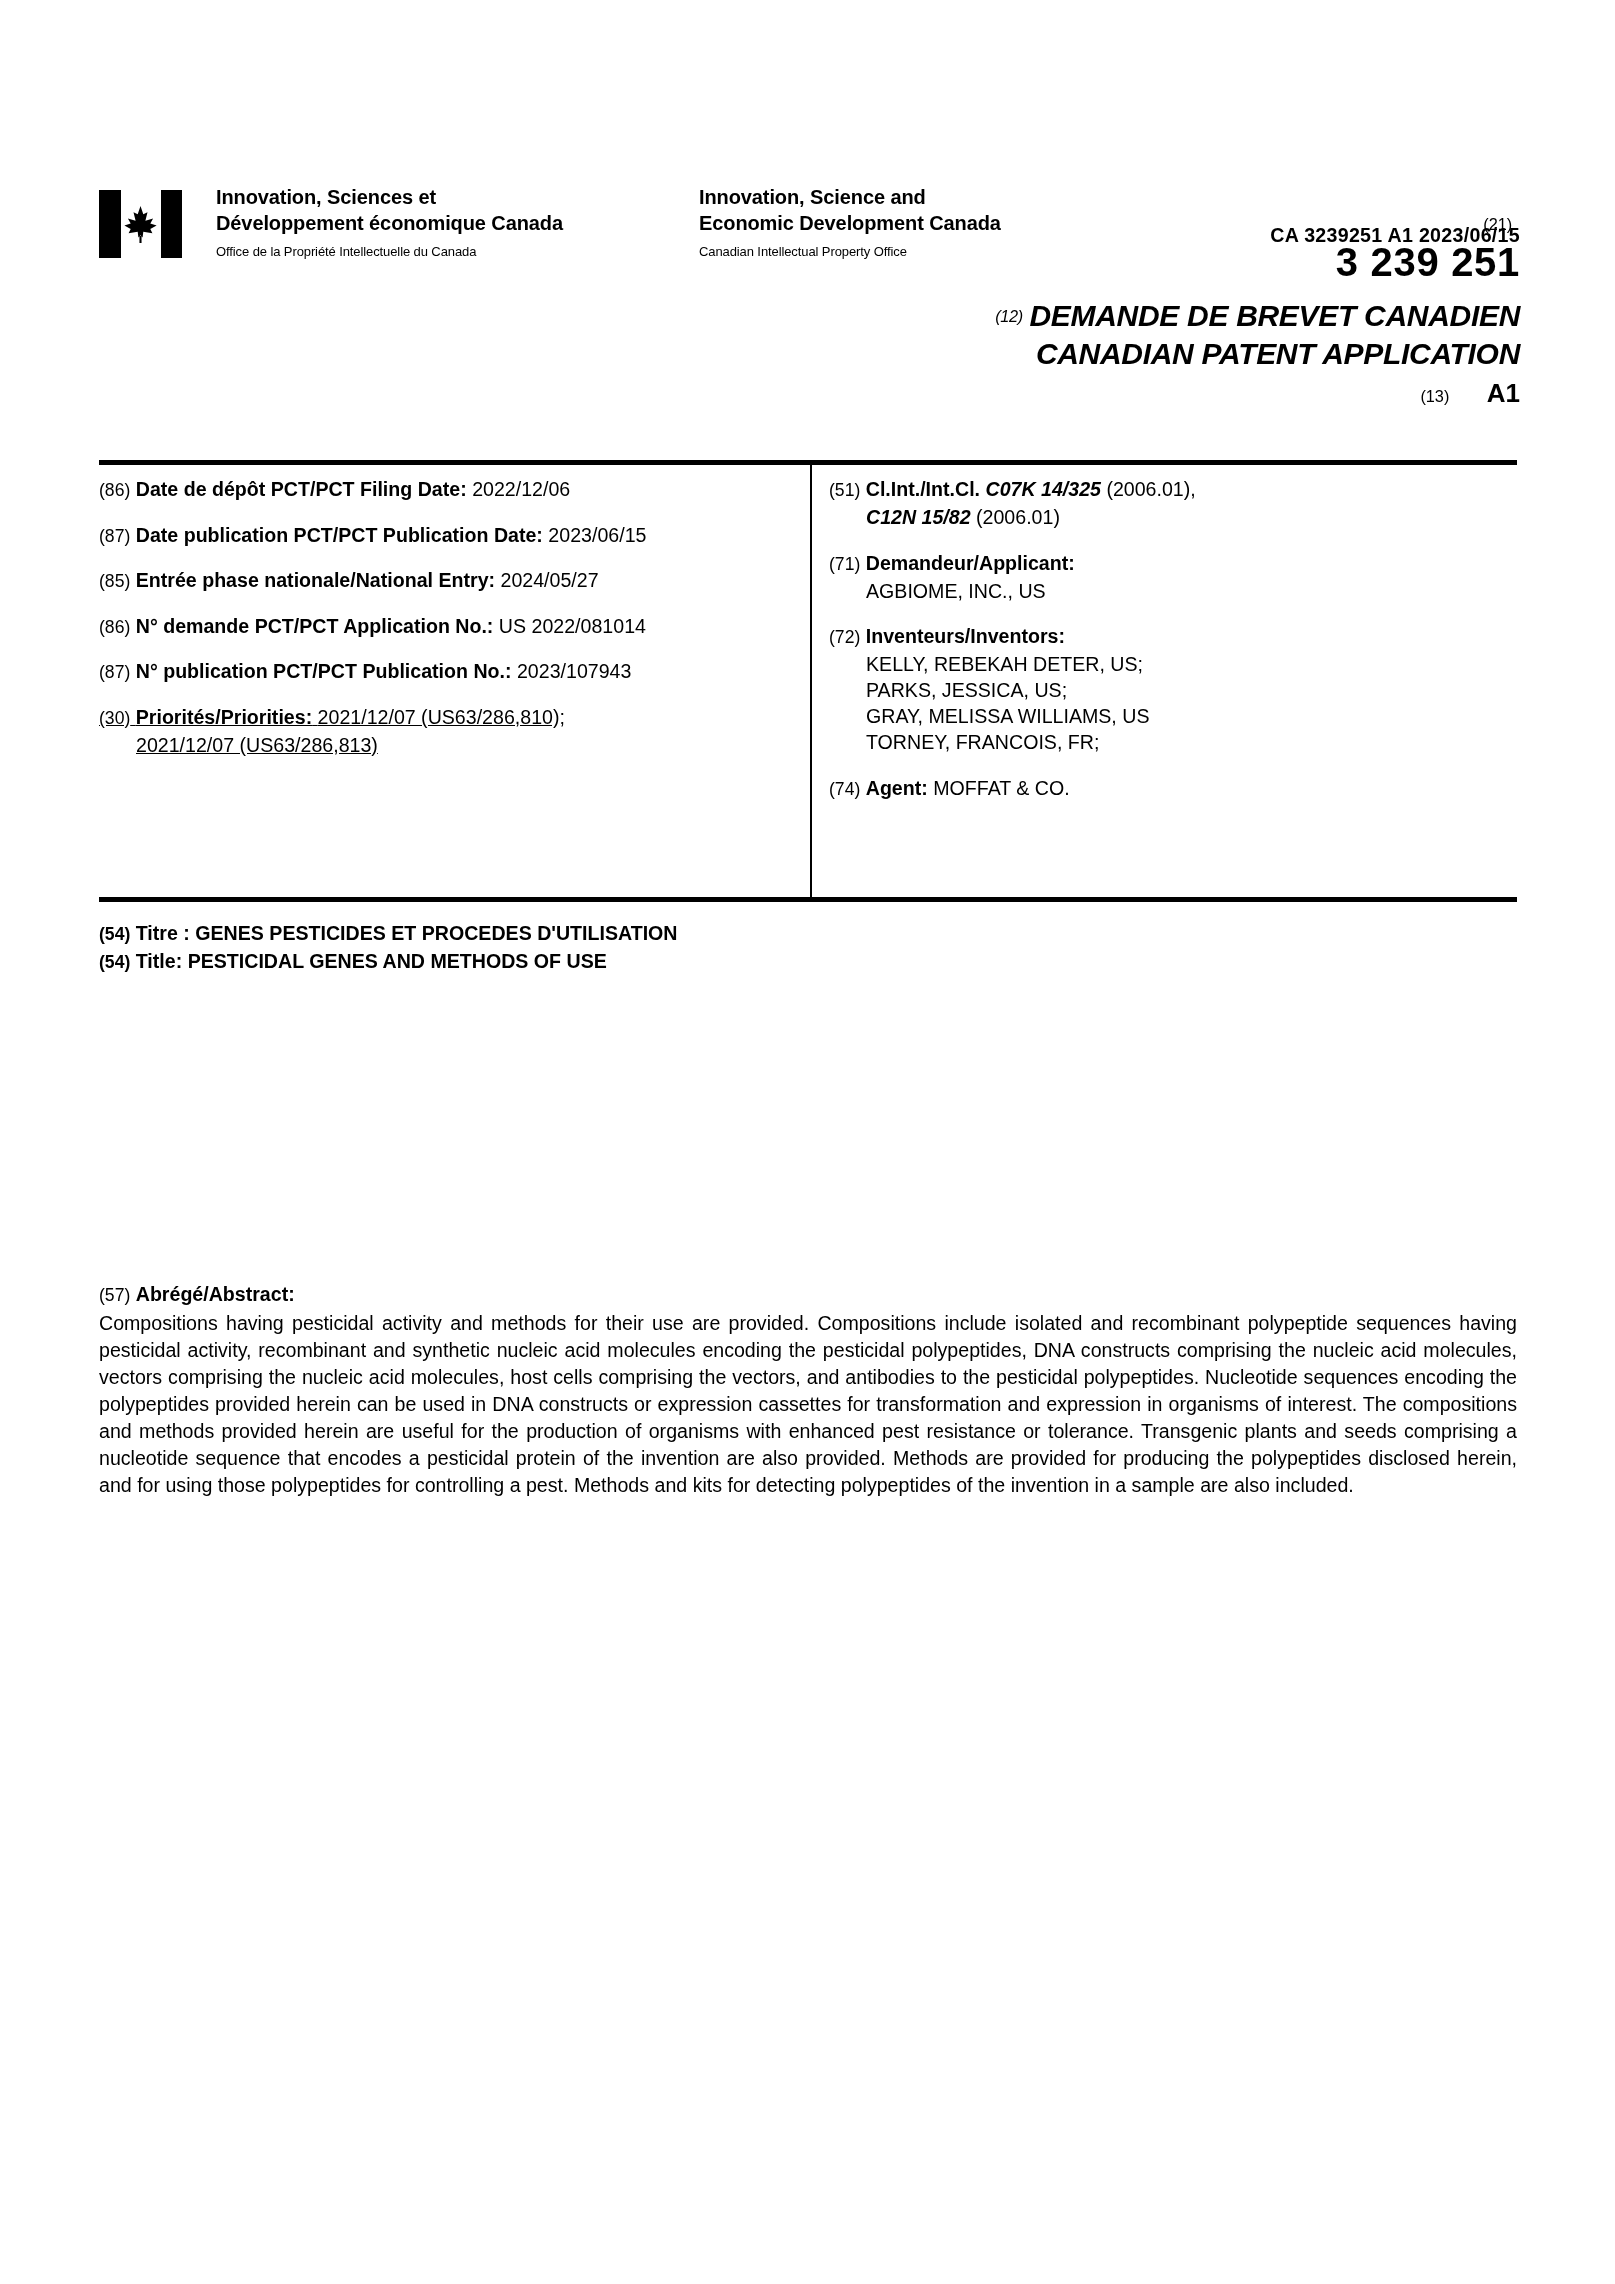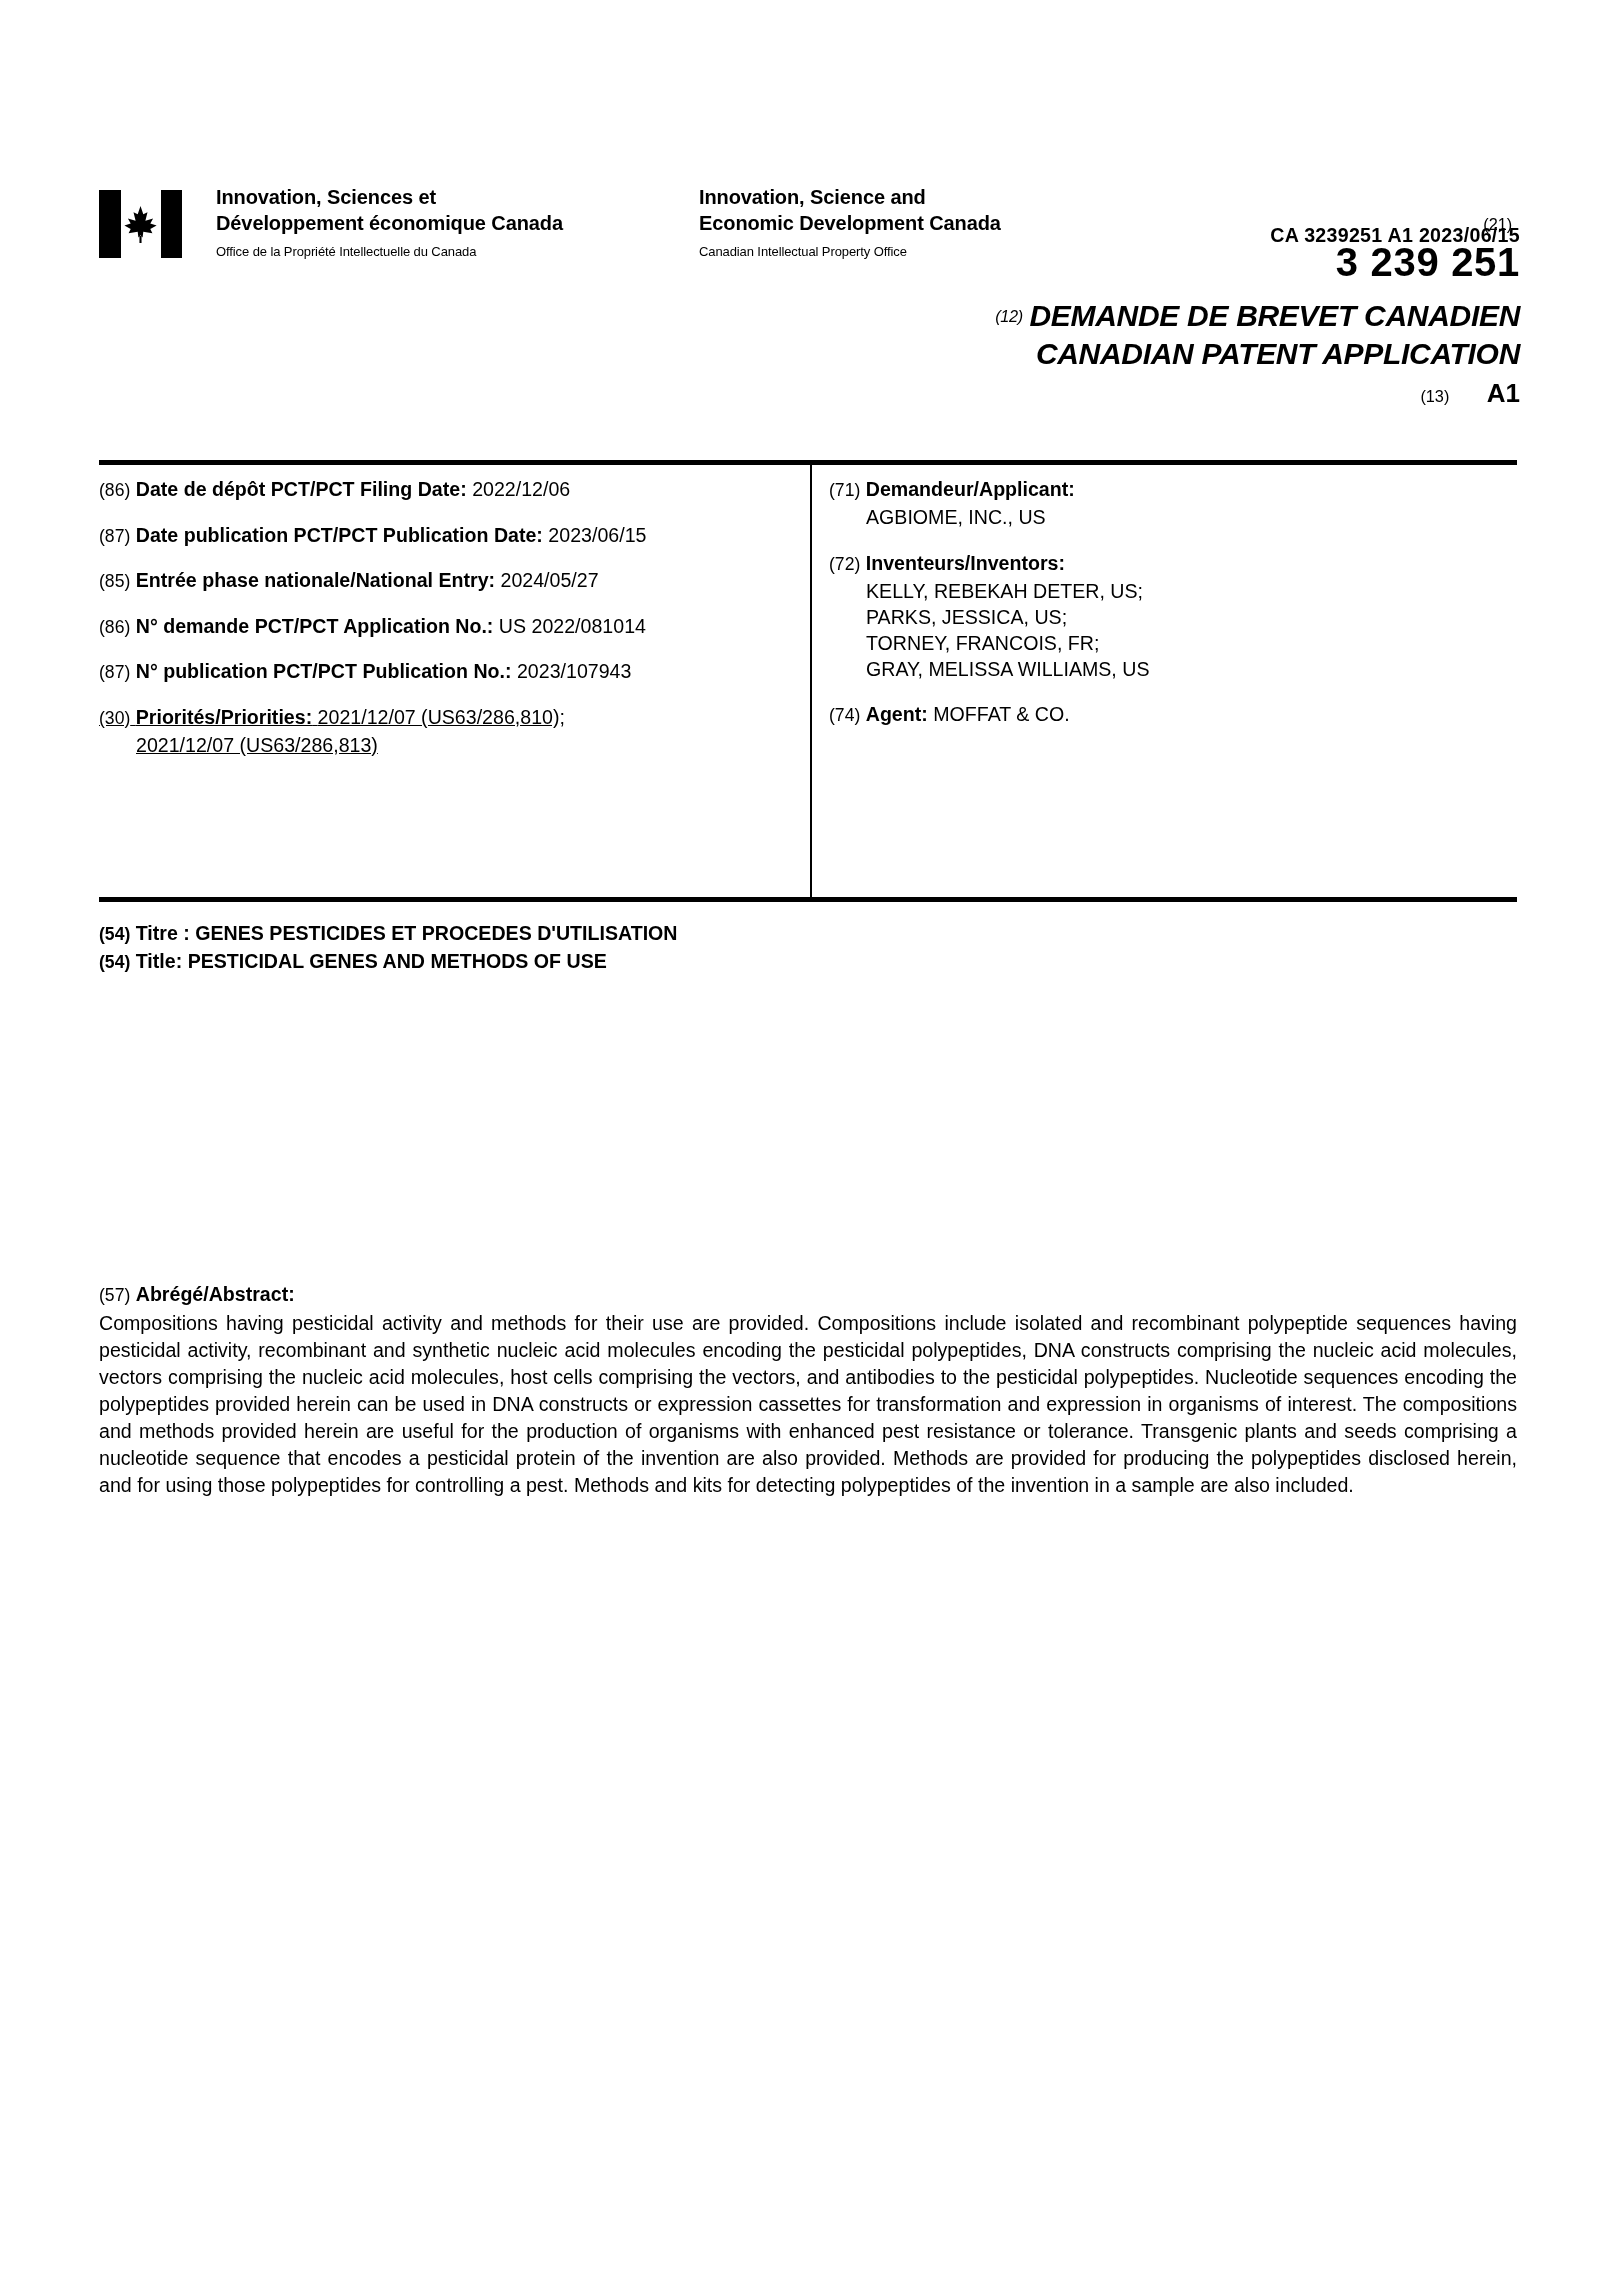--- a/index.html
+++ b/index.html
@@ -186,38 +186,50 @@
         <span class="lbl">Priorités/Priorities:</span>
         <span>2021/12/07 (US63/286,810);</span>
       </div>
       <div class="fld-line indent">2021/12/07 (US63/286,813)</div>
     </div>
 
   </div>
 
   <div class="col-right">
 
+    <div class="fld-r">
+      <div class="hdr">
+        <span class="tag">(51)</span>
+        <span class="lbl">Cl.Int./Int.Cl.</span>
+        <span class="ital">C07K 14/325</span>
+        <span>(2006.01),</span>
+      </div>
+      <div class="sub">
+        <span class="ital">C12N 15/82</span>
+        <span>(2006.01)</span>
+      </div>
+    </div>
 
     <div class="fld-r">
       <div class="hdr">
         <span class="tag">(71)</span>
         <span class="lbl">Demandeur/Applicant:</span>
       </div>
       <div class="sub">AGBIOME, INC., US</div>
     </div>
 
     <div class="fld-r">
       <div class="hdr">
         <span class="tag">(72)</span>
         <span class="lbl">Inventeurs/Inventors:</span>
       </div>
       <div class="sub">KELLY, REBEKAH DETER, US;</div>
       <div class="sub">PARKS, JESSICA, US;</div>
+      <div class="sub">GRAY, MELISSA WILLIAMS, US</div>
       <div class="sub">TORNEY, FRANCOIS, FR;</div>
-      <div class="sub">GRAY, MELISSA WILLIAMS, US</div>
     </div>
 
     <div class="fld-r">
       <div class="hdr">
         <span class="tag">(74)</span>
         <span class="lbl">Agent:</span>
         <span>MOFFAT &amp; CO.</span>
       </div>
     </div>
 

